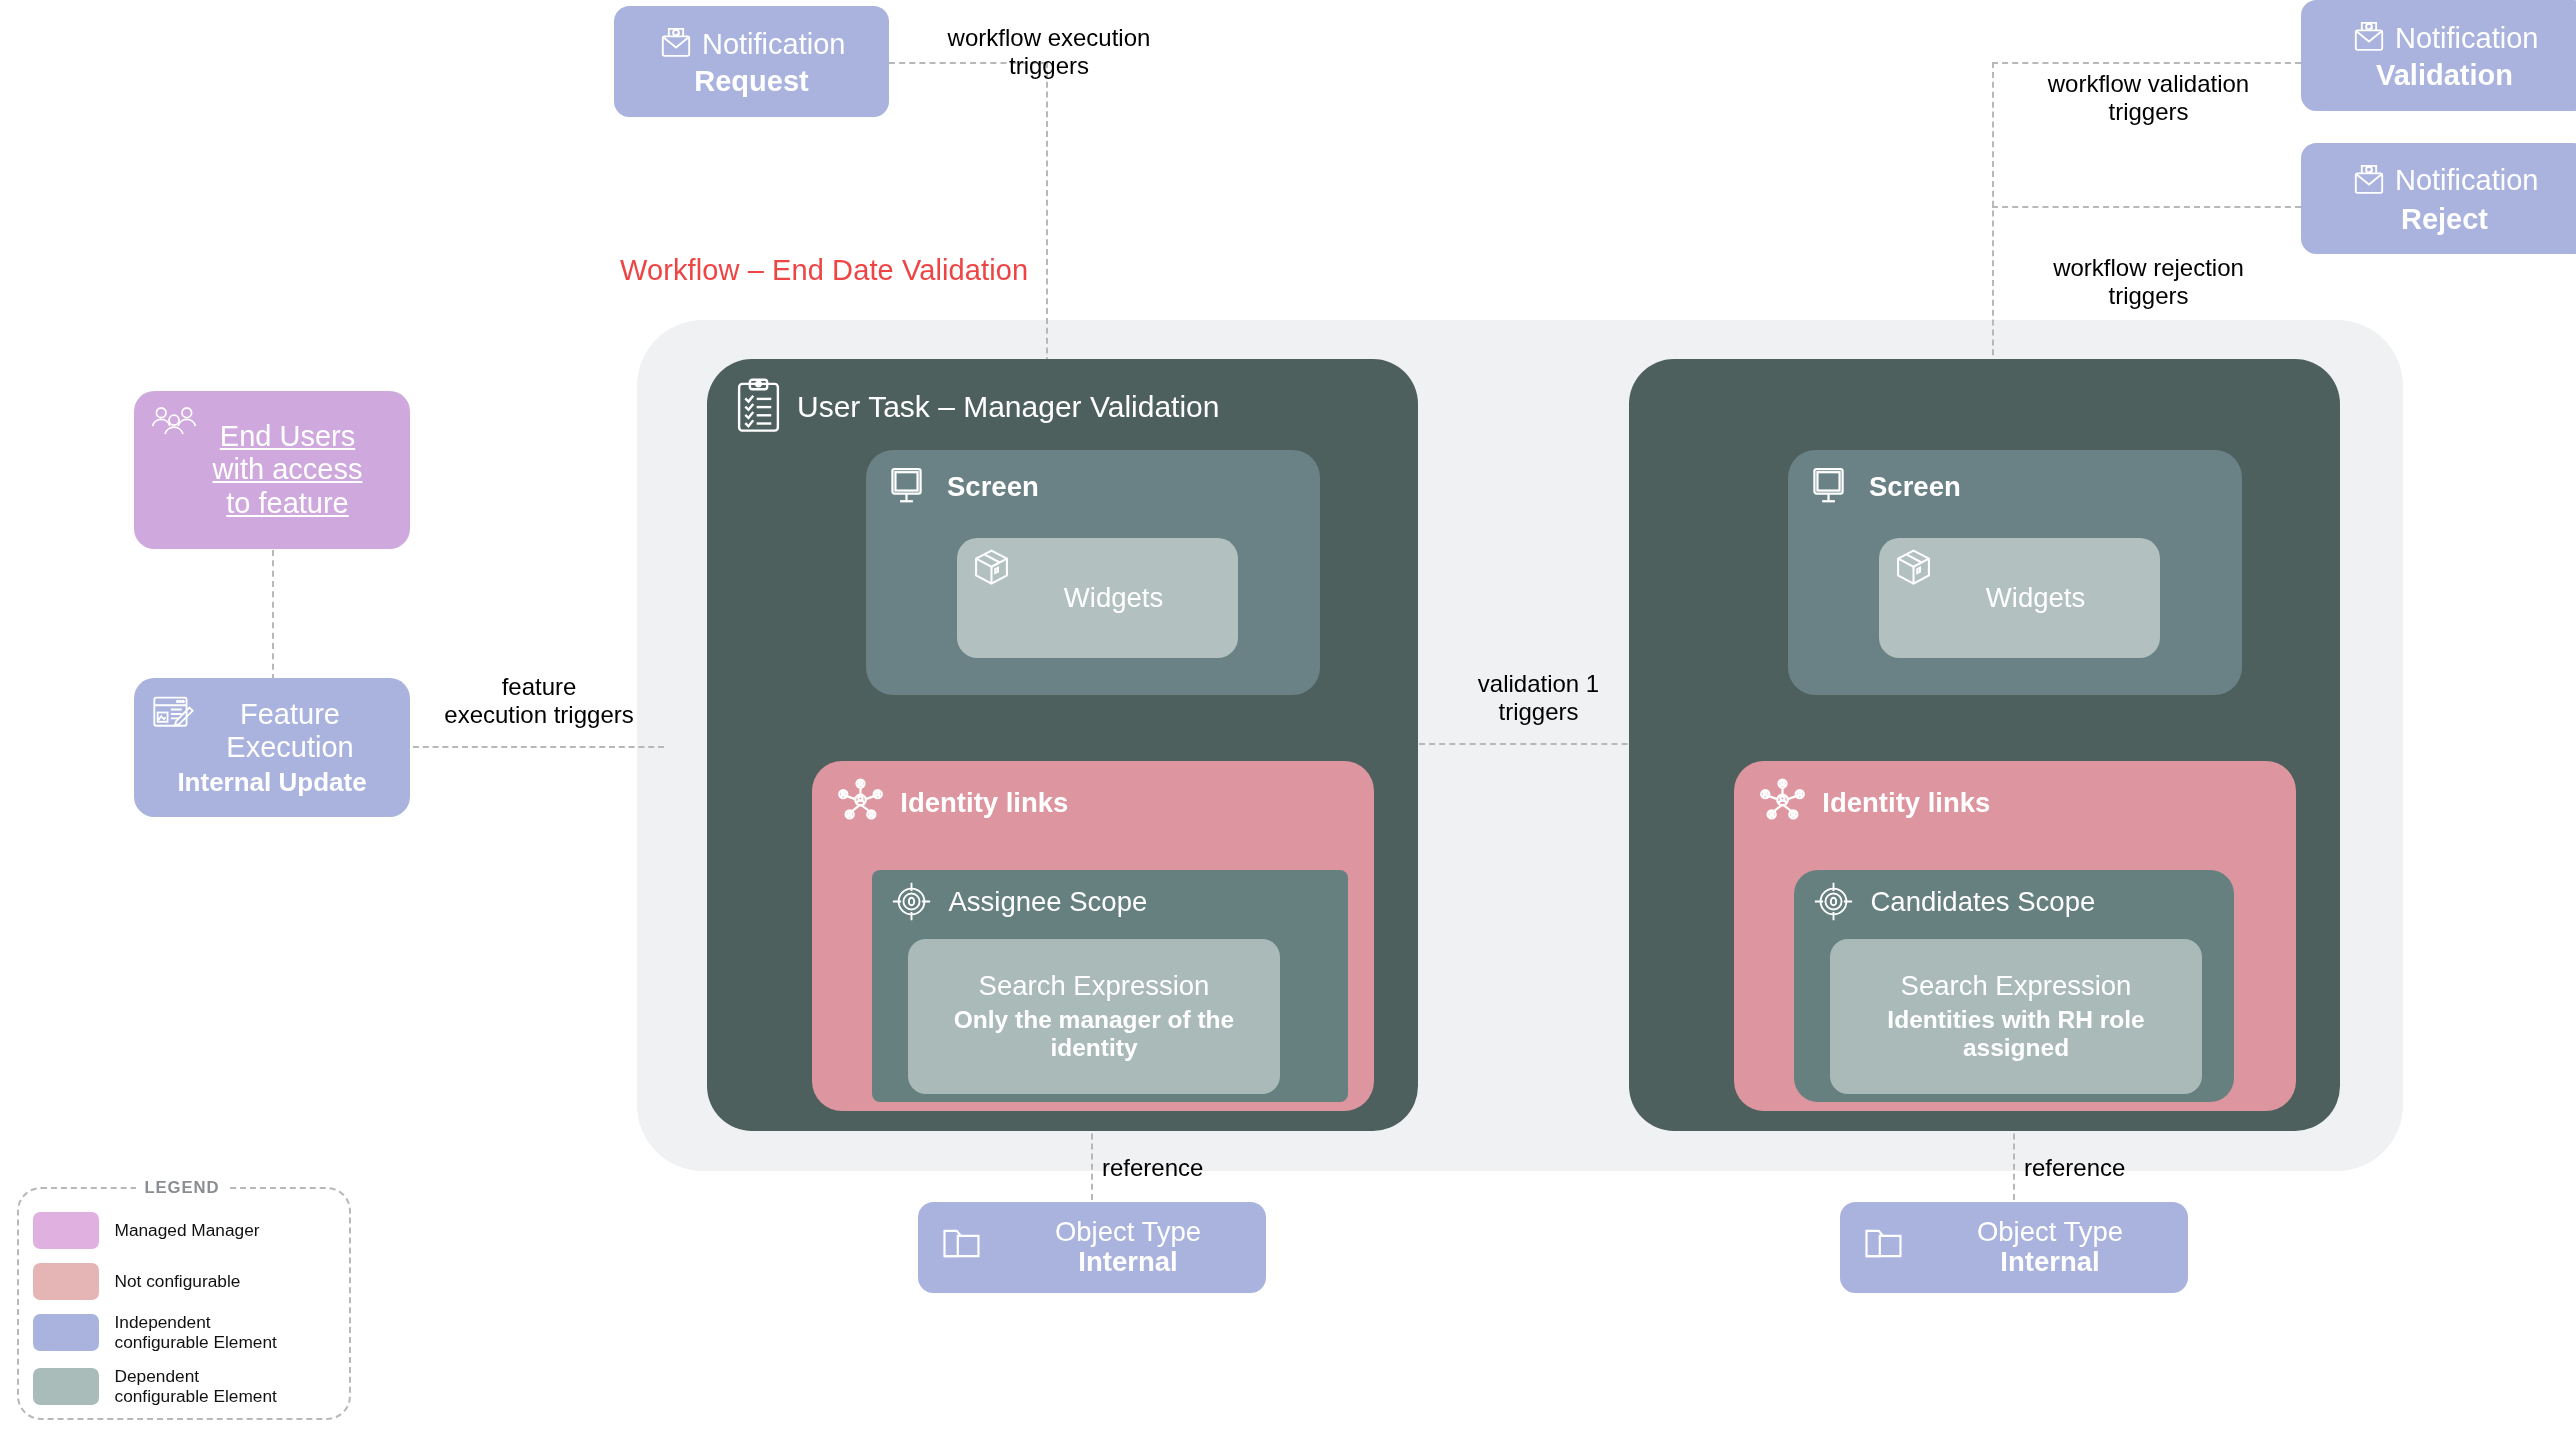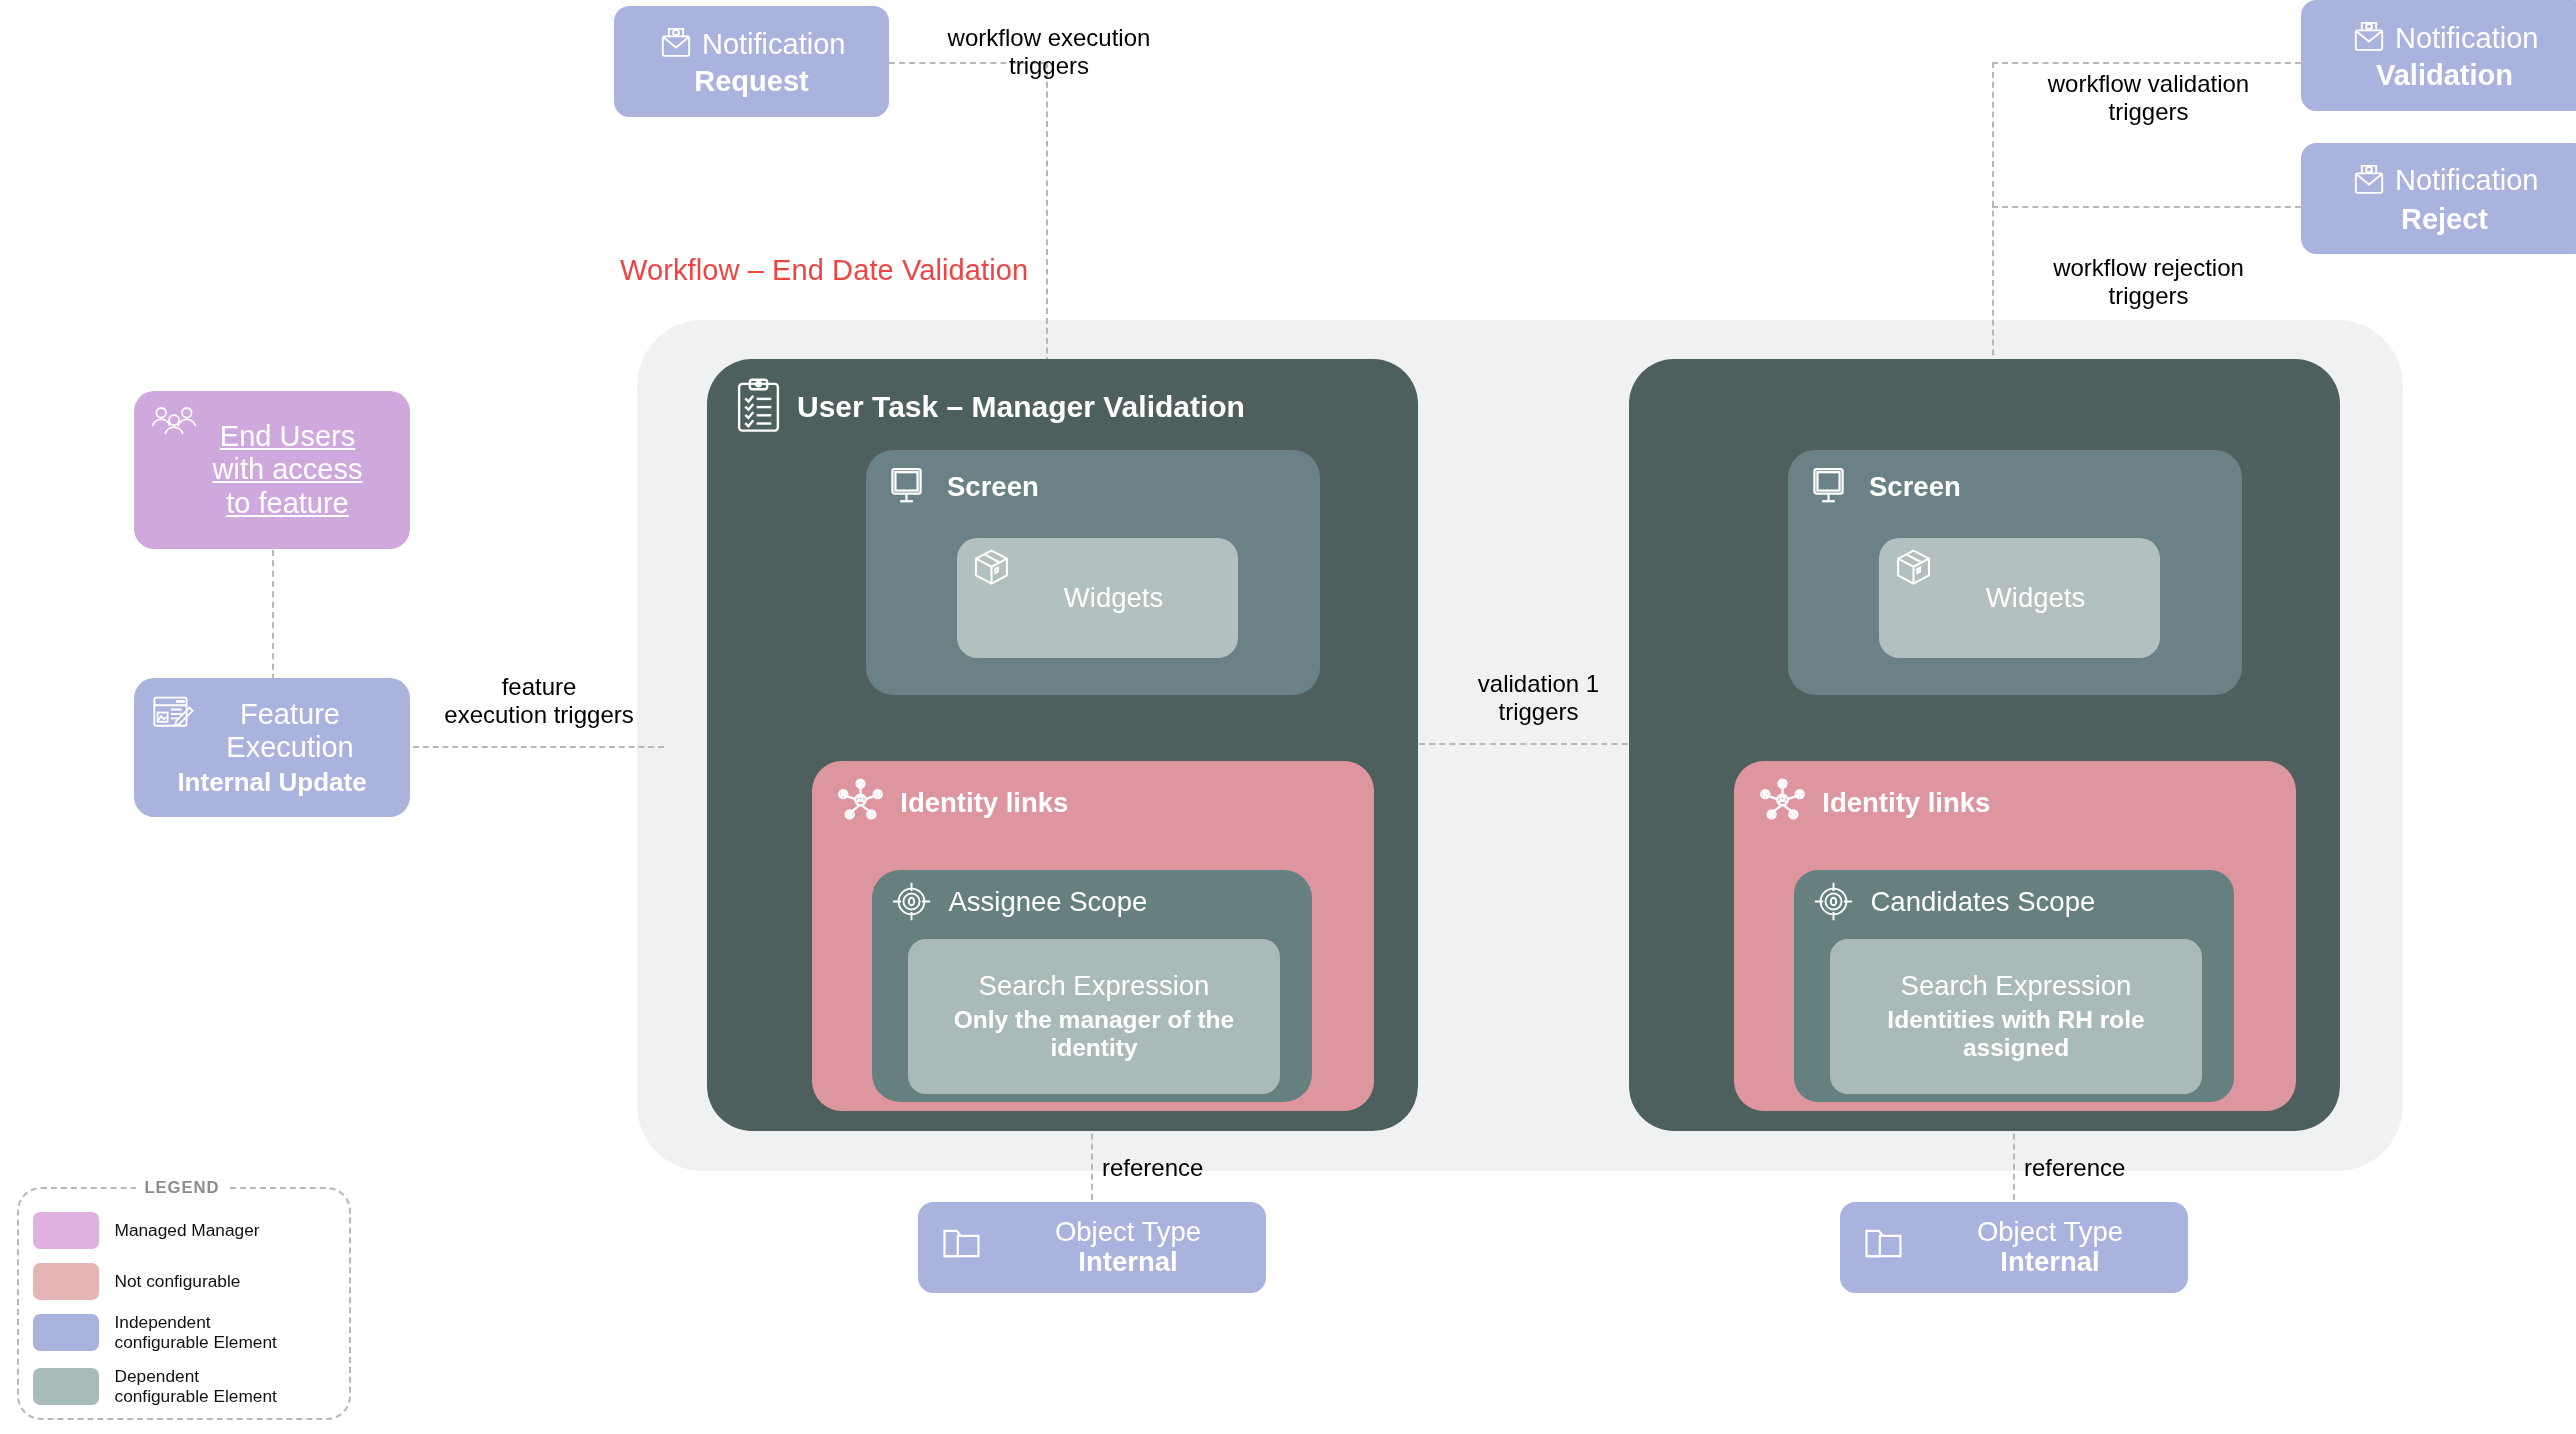--- a/index.html
+++ b/index.html
@@ -203,21 +203,21 @@
         <path d="M4.2 9.4 L5.6 10.8 L7.7 8.2"></path>
         <path d="M9.2 9.6 L15.6 9.6"></path>
         <path d="M4.2 13 L5.6 14.4 L7.7 11.8"></path>
         <path d="M9.2 13.2 L15.6 13.2"></path>
         <path d="M4.2 16.6 L5.6 18 L7.7 15.4"></path>
         <path d="M9.2 16.8 L15.6 16.8"></path>
         <path d="M4.2 20.2 L5.6 21.6 L7.7 19"></path>
         <path d="M9.2 20.4 L15.6 20.4"></path>
       </svg>
     </span>
-    <span style="color:#fff;font-weight:700;font-size:30px;white-space:nowrap;">User Task – Manager Validation</span>
+    <span style="color:#fff;font-weight:400;font-size:30px;white-space:nowrap;">User Task – Manager Validation</span>
   </div>
 
   <div class="abs screenbox" style="left:159px;top:91px;width:454px;height:245px;border-radius:27.5px;">
     <div class="hdrrow" style="position:absolute;left:18px;top:13px;gap:18px;align-items:center;">
       <span class="ic">
         <svg width="45" height="45" viewBox="0 0 24 24" fill="none" stroke="#ffffff" stroke-width="1.2">
           <rect x="4.5" y="3.3" width="15" height="13" rx="1.1"></rect>
           <rect x="6.1" y="4.9" width="11.8" height="9.8"></rect>
           <path d="M12 16.3 L12 20"></path>
           <path d="M8.6 20.4 L15.4 20.4"></path>
@@ -265,21 +265,21 @@
               <circle cx="6.9" cy="17.2" r=".7"></circle>
             <circle cx="17.1" cy="17.6" r="1.9"></circle>
               <path d="M15.7 18.9 a1.7 1.7 0 0 1 2.8 0"></path>
               <circle cx="17.1" cy="17.2" r=".7"></circle>
           </g>
         </svg>
       </span>
       <span style="color:#fff;font-weight:700;font-size:27.5px;">Identity links</span>
     </div>
 
-    <div class="abs scopebox" style="left:60px;top:109px;width:440px;height:232px;border-radius:28px;">
+    <div class="abs scopebox" style="left:60px;top:109px;width:476px;height:232px;border-radius:8px;">
       <div class="hdrrow" style="position:absolute;left:18px;top:9.6px;gap:15.5px;align-items:center;">
         <span class="ic">
           <svg width="43" height="43" viewBox="0 0 24 24" fill="none" stroke="#ffffff" stroke-width="1.05">
             <circle cx="12" cy="12" r="7.2"></circle>
             <circle cx="12" cy="12" r="4.5"></circle>
             <ellipse cx="12" cy="12" rx="1.5" ry="2.1"></ellipse>
             <path d="M12 1.6 L12 6.2 M12 17.8 L12 22.4 M1.6 12 L6.2 12 M17.8 12 L22.4 12"></path>
           </svg>
         </span>
         <span style="color:#fff;font-size:27.5px;">Assignee Scope</span>

